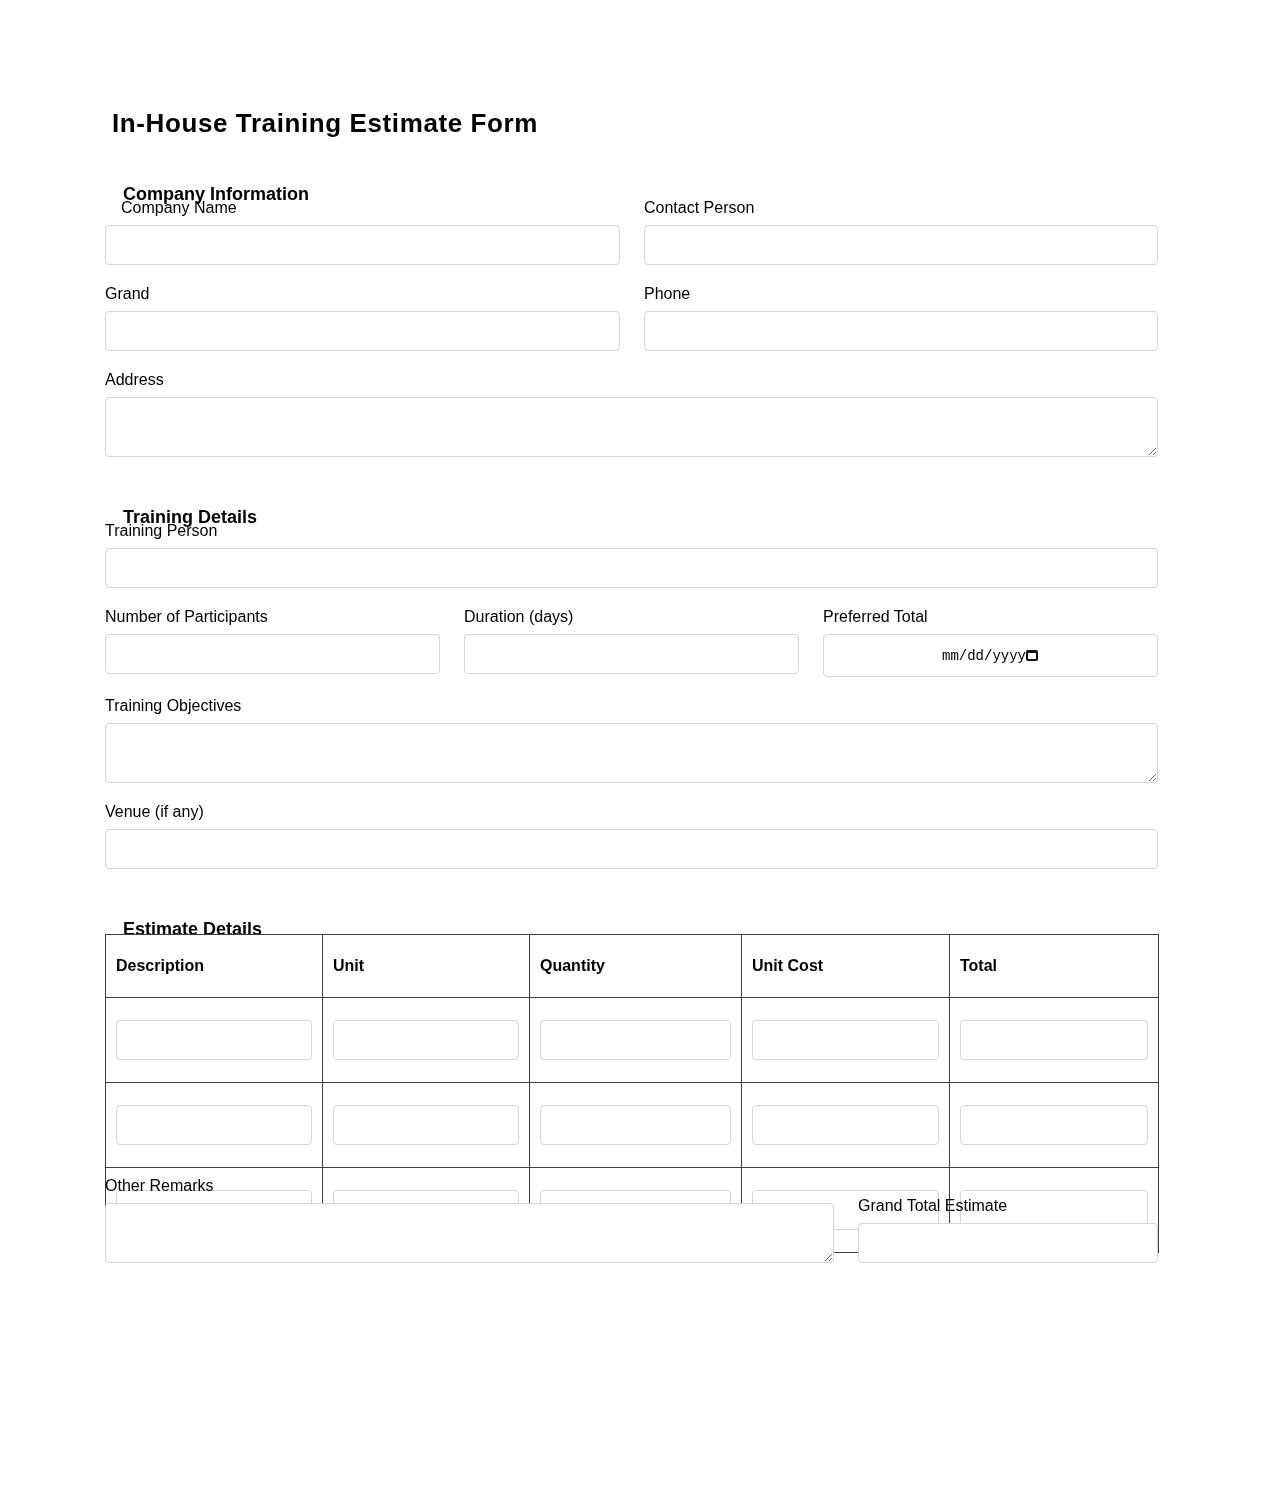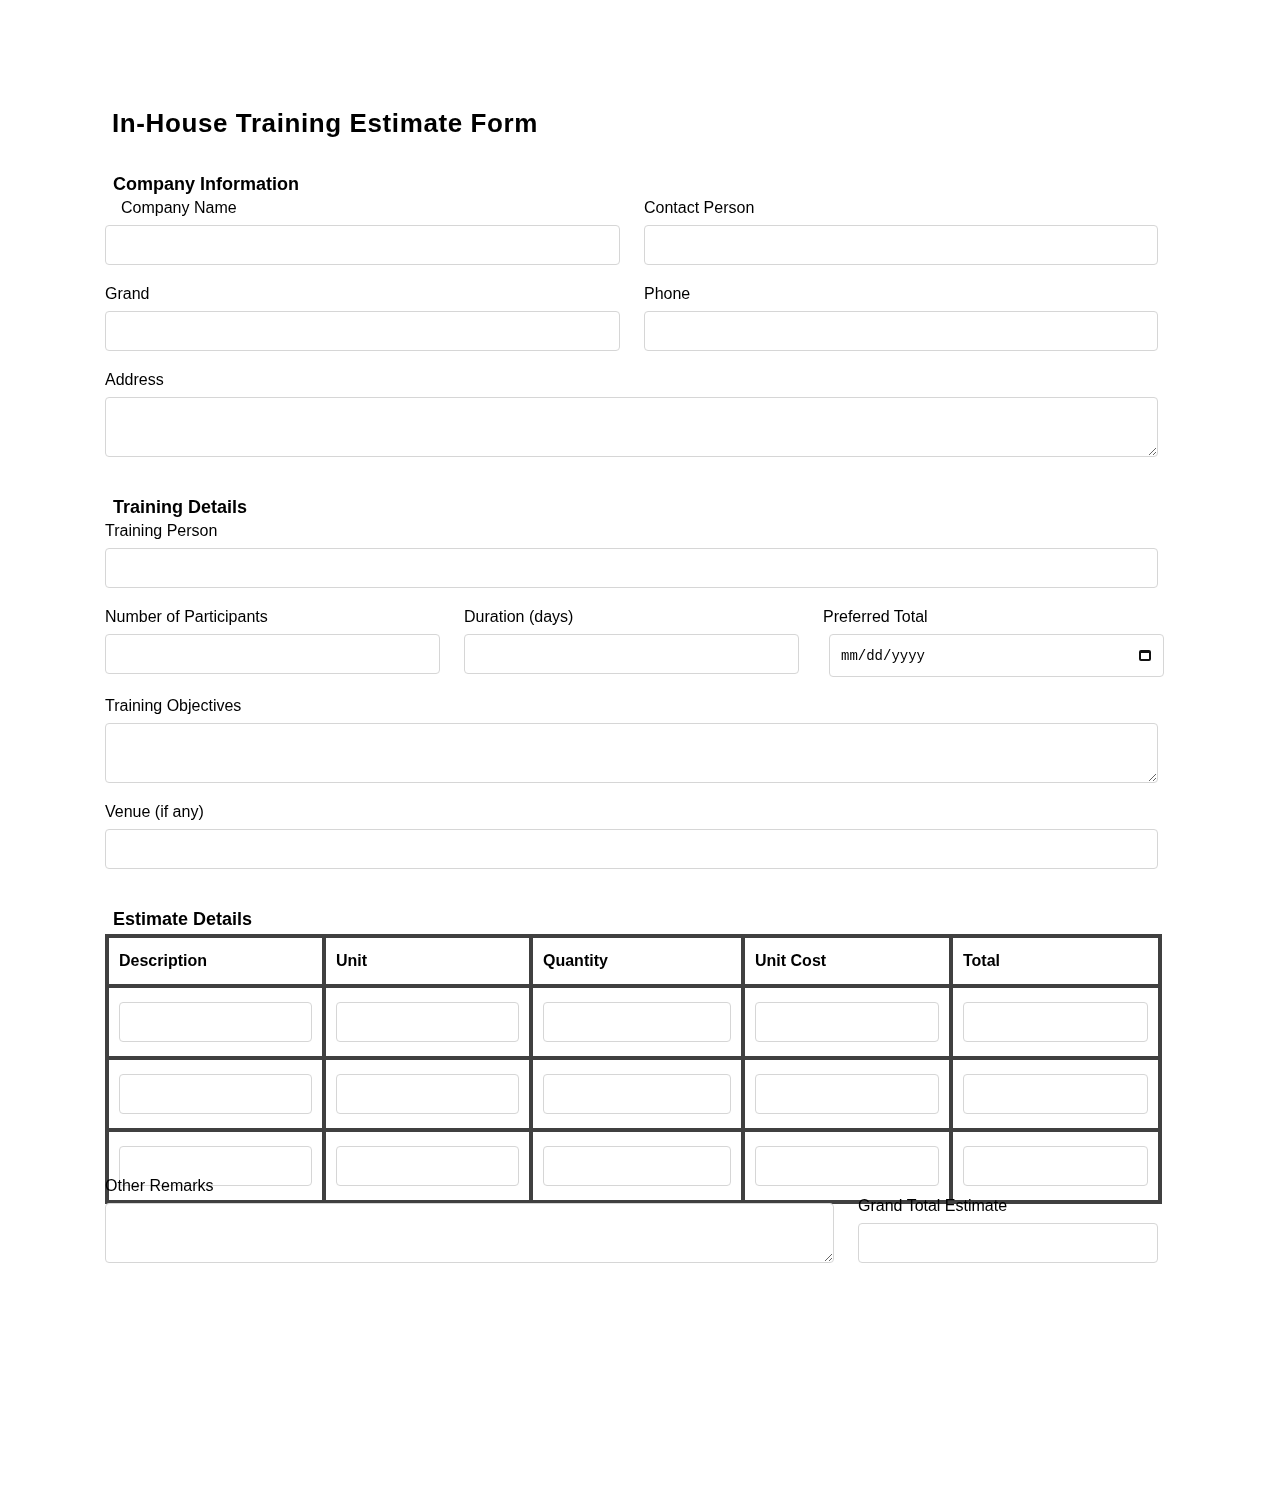--- a/index.html
+++ b/index.html
@@ -1,26 +1,26 @@
 <!DOCTYPE html>
 <html><head>
 <meta charset="utf-8">
 <style>
   html, body { margin: 0; padding: 0; background: #ffffff; }
   body { width: 1263px; height: 1493px; font-family: "Liberation Sans", sans-serif; color: #000; position: relative; }
   .wrap { position: absolute; left: 105px; top: 0; width: 1053px; }
   h1 { position: absolute; left: 0; top: 101px; margin: 7px; font-size: 26px; font-weight: bold; letter-spacing: 0.6px; white-space: nowrap; }
-  h2 { position: absolute; left: 0; margin: 8px; font-size: 18px; font-weight: bold; white-space: nowrap; }
+  h2 { position: absolute; left: 0; margin: 18px; font-size: 18px; font-weight: bold; white-space: nowrap; }
   .lbl { position: absolute; font-size: 16px; white-space: nowrap; }
   .inp { position: absolute; box-sizing: border-box; border: 1px solid #d6d6d6; border-radius: 4px; background: #fff; height: 40px; font-family: "Liberation Sans", sans-serif; font-size: 14px; padding: 0 10px; margin: 0; outline: none; }
   textarea.inp { resize: both; padding: 8px 10px; }
-  .date { display: flex; align-items: center; justify-content: space-between; height: 43px; font-family: "Liberation Mono", monospace; font-size: 14px; padding: 0 12px 0 11px; margin-left: 6px; }
+  .date { display: flex; align-items: center; justify-content: center; height: 43px; font-family: "Liberation Mono", monospace; font-size: 14px; padding: 0 12px 0 11px; }
   .cal { width: 12px; height: 11px; border: 2px solid #111; border-top-width: 3px; border-radius: 2px; box-sizing: border-box; }
   table { position: absolute; left: 0; top: 934px; width: 1053px; border-collapse: collapse; table-layout: fixed; }
-  th, td { border: 4px solid #404040; padding: 4px 10px; text-align: left; }
+  th, td { border: 1px solid #404040; padding: 12px 10px; text-align: left; }
   th { height: 38px; font-size: 16px; font-weight: bold; }
   td { height: 60px; }
   td input { width: 100%; height: 40px; box-sizing: border-box; border: 1px solid #d6d6d6; border-radius: 4px; margin: 0; padding: 0 8px; font-family: "Liberation Sans", sans-serif; }
 </style>
 </head>
 <body>
 
 <div class="wrap">
   <h1>In-House Training Estimate Form</h1>
 

